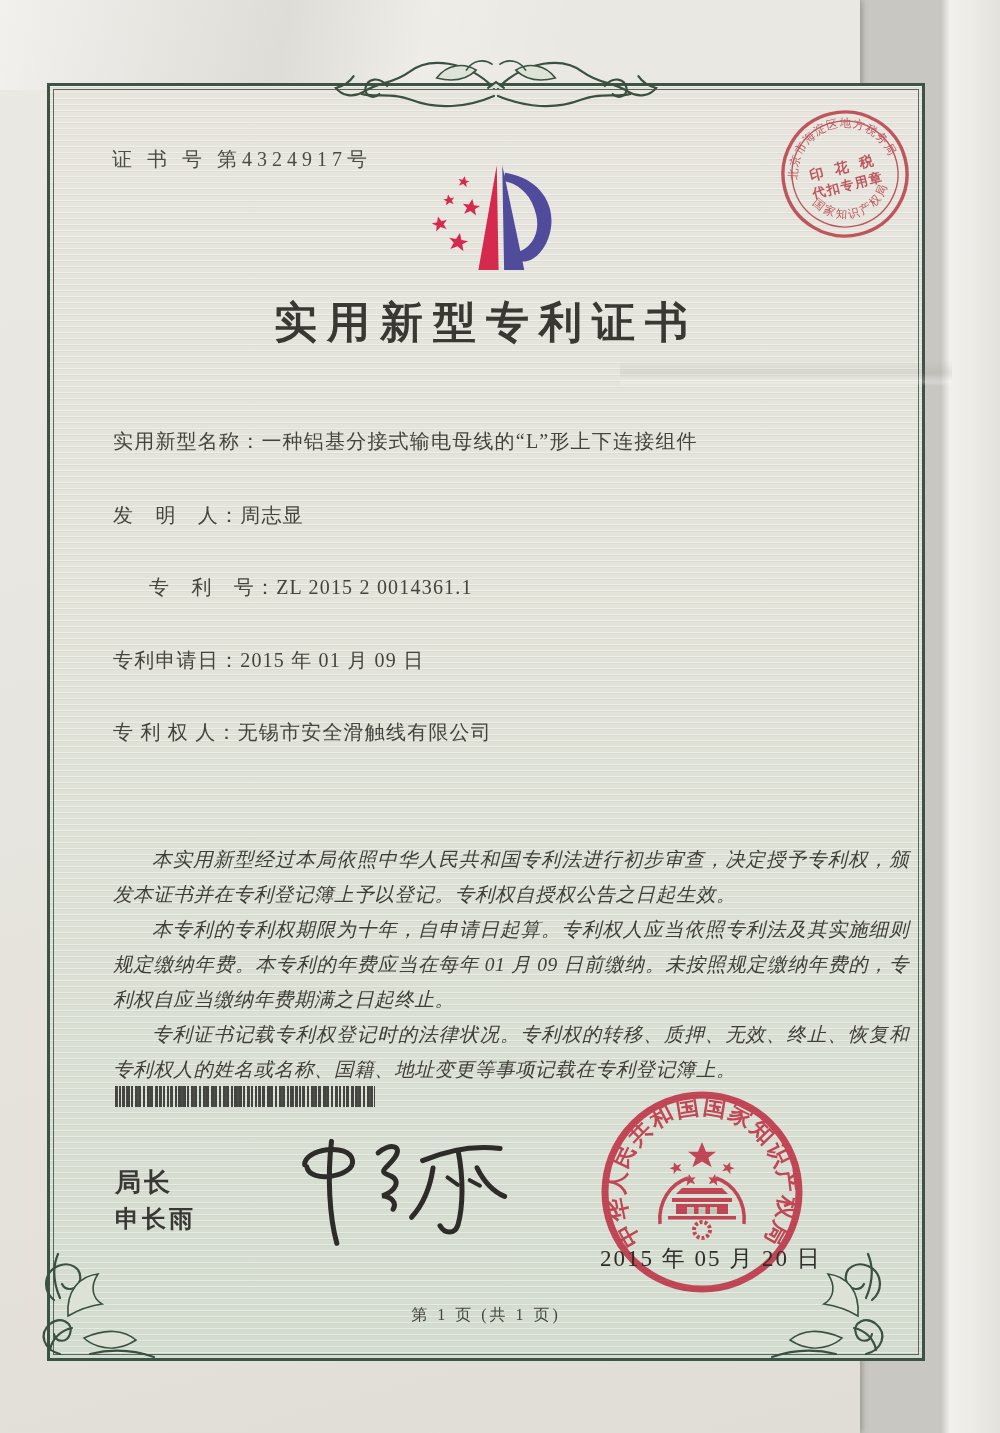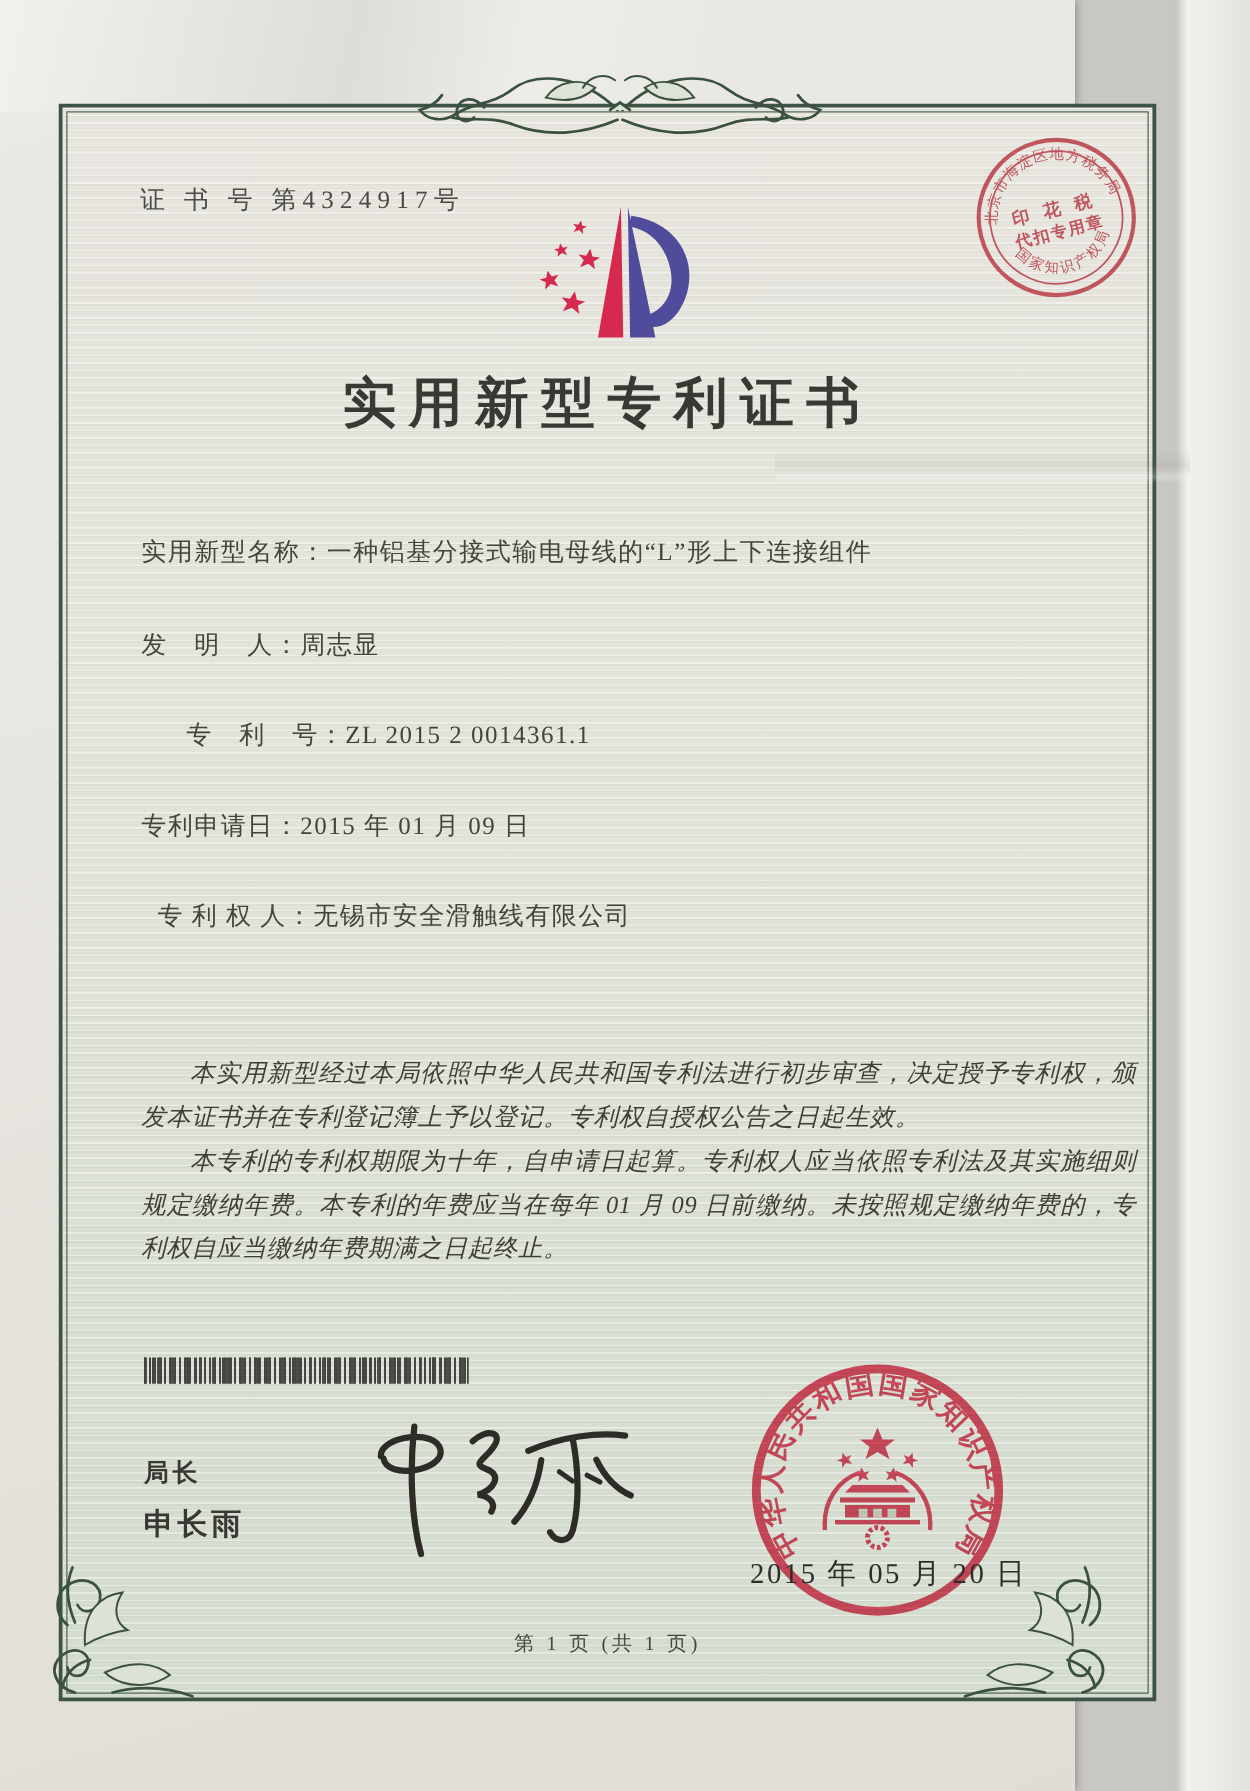--- a/index.html
+++ b/index.html
@@ -50,36 +50,36 @@
   }
   .logo{left:416px;top:156px;width:156px;height:138px;}
   .title{
     left:47px;top:294px;width:878px;text-align:center;
     font-size:43px;font-weight:600;letter-spacing:10px;color:#3a3833;
   }
   .field{
     left:113px;font-size:20px;letter-spacing:1.2px;color:#44433d;white-space:nowrap;
   }
   .f0{top:428px;} .f1{top:502px;} .f2{top:574px;margin-left:36px;}
-  .f3{top:647px;} .f4{top:719px;margin-left:13px;} .f5{top:792px;}
+  .f3{top:647px;} .f4{top:719px;} .f5{top:792px;}
   .body-text{
     left:113px;top:842px;width:796px;
     font-size:19.5px;line-height:35px;letter-spacing:.6px;color:#3f3e38;text-align:justify;
   }
   .body-text p{margin:0;text-indent:2em;font-style:italic;}
   .barcode{
     left:115px;top:1086px;width:260px;height:21px;opacity:.85;
     background-image:
       repeating-linear-gradient(90deg,#2b2b27 0 2px,transparent 2px 4px),
       repeating-linear-gradient(90deg,#2b2b27 0 1px,transparent 1px 7px),
       repeating-linear-gradient(90deg,#34342f 0 3px,transparent 3px 11px);
   }
   .issuer-role{
     left:115px;top:1165px;font-family:"Liberation Sans","DejaVu Sans",sans-serif;
-    font-size:20px;font-weight:700;color:#3a3834;letter-spacing:3px;
+    font-size:26px;font-weight:700;color:#3a3834;letter-spacing:3px;
   }
   .issuer-name{
     left:115px;top:1203px;font-family:"Liberation Sans","DejaVu Sans",sans-serif;
     font-size:24px;font-weight:700;color:#3a3834;letter-spacing:3px;
   }
   .signature{left:272px;top:1118px;width:250px;height:140px;}
   .seal{left:597px;top:1087px;width:210px;height:210px;mix-blend-mode:multiply;}
   .seal-date{
     left:600px;top:1243px;width:250px;
     font-size:23px;letter-spacing:2px;color:#2f2d29;white-space:nowrap;
@@ -183,20 +183,21 @@
 
     <div class="abs field f0 z2"><span>实用新型名称：</span><span>一种铝基分接式输电母线的“L”形上下连接组件</span></div>
     <div class="abs field f1 z2"><span>发　明　人：</span><span>周志显</span></div>
     <div class="abs field f2 z2"><span>专　利　号：</span><span>ZL 2015 2 0014361.1</span></div>
     <div class="abs field f3 z2"><span>专利申请日：</span><span>2015 年 01 月 09 日</span></div>
     <div class="abs field f4 z2"><span>专 利 权 人：</span><span>无锡市安全滑触线有限公司</span></div>
 
     <div class="abs body-text z2">
       <p>本实用新型经过本局依照中华人民共和国专利法进行初步审查，决定授予专利权，颁发本证书并在专利登记簿上予以登记。专利权自授权公告之日起生效。</p>
       <p>本专利的专利权期限为十年，自申请日起算。专利权人应当依照专利法及其实施细则规定缴纳年费。本专利的年费应当在每年 01 月 09 日前缴纳。未按照规定缴纳年费的，专利权自应当缴纳年费期满之日起终止。</p>
+      <p>专利证书记载专利权登记时的法律状况。专利权的转移、质押、无效、终止、恢复和专利权人的姓名或名称、国籍、地址变更等事项记载在专利登记簿上。</p>
     </div>
 
     <div class="abs barcode z2"></div>
 
     <div class="abs issuer-role z2">局长</div>
     <div class="abs issuer-name z2">申长雨</div>
 
     <div class="abs signature z2">
       <svg viewBox="0 0 250 140">
         <g stroke="#2e2c29" fill="none" stroke-width="5" stroke-linecap="round" transform="rotate(-3 125 70)">

